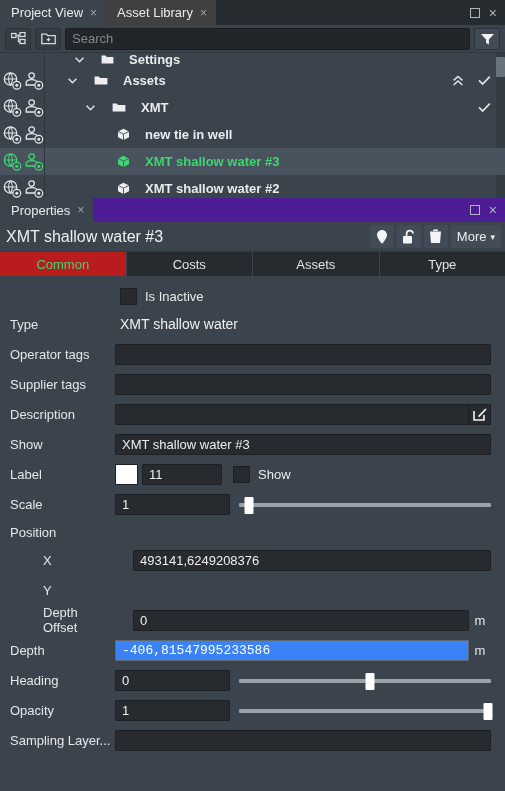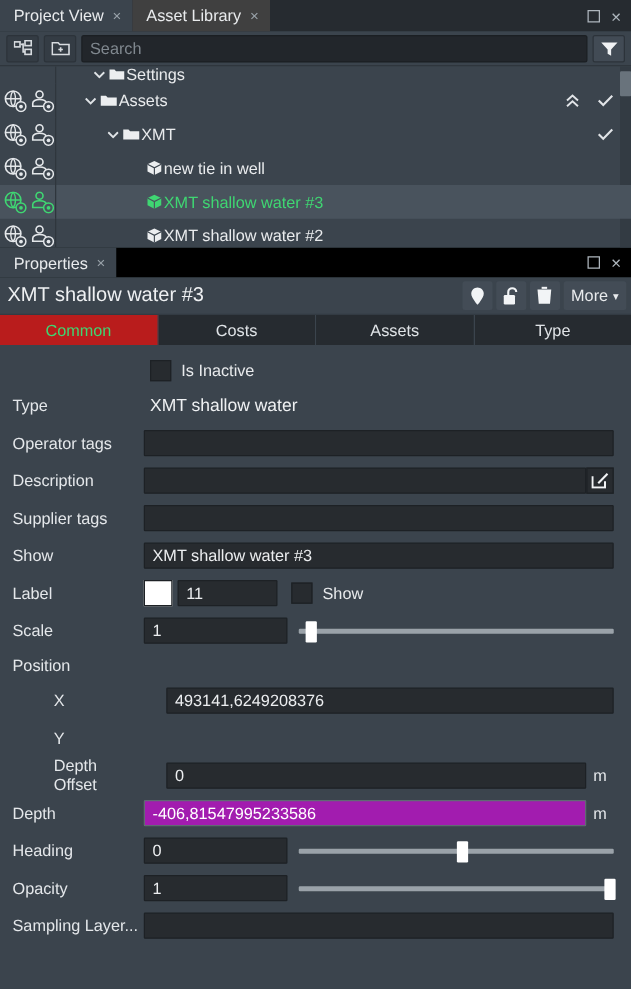--- a/index.html
+++ b/index.html
@@ -67,40 +67,40 @@
     position: relative; width: 100%;
   }
   .tree-row.selected { background: #49535d; }
   .tree-row.clipped { height: 14px; overflow: hidden; align-items: flex-end; }
   .gutter {
     width: 45px; flex: none; display: flex; align-items: center;
     gap: 3px; padding-left: 3px; height: 100%;
     border-right: 1px solid #2f363d;
   }
   .tree-label {
-    display: flex; align-items: center; gap: 1px;
-    font-size: 13px; color: #e9ebed; white-space: nowrap;
+    display: flex; align-items: center; gap: 15px;
+    font-size: 13px; color: #e9ebed; white-space: nowrap; font-weight: bold;
   }
   .tree-label.green { color: #3fd672; }
   .tw { width: 14px; display:flex; align-items:center; justify-content:center; }
   .row-right {
     margin-left: auto; display: flex; align-items: center;
     gap: 14px; padding-right: 14px;
   }
   .vscroll {
     position: absolute; right: 0; top: 4px;
     width: 9px; height: 20px; background: #69737c; border-radius: 1px;
   }
   .vscroll-track {
     position: absolute; right: 0; top: 0; bottom: 0;
     width: 9px; background: #333b43;
   }
 
   
-  .props-tabbar { height: 24px; background: #000000; display: flex; align-items: stretch; flex: none; }
+  .props-tabbar { height: 24px; background: #4c1d95; display: flex; align-items: stretch; flex: none; }
   .props-title {
     height: 30px; background: #3b444d; flex: none;
     display: flex; align-items: center; padding-left: 6px;
     font-size: 16px; color: #eef0f2;
     border-bottom: 1px solid #333b43;
   }
   .title-actions { margin-left: auto; display: flex; align-items: center; gap: 3px; padding-right: 4px; }
   .act-btn {
     width: 24px; height: 23px; background: #434c56; border-radius: 2px;
     display: flex; align-items: center; justify-content: center;
@@ -128,21 +128,21 @@
   .flab.w105 { width: 105px; }
   .flab.indent { padding-left: 33px; }
   .flab.indent2 { padding-left: 33px; }
   .fval-static { font-size: 14px; color: #eff1f3; padding-left: 5px; }
 
   .inp {
     height: 21px; background: #272b2f; border: 1px solid #1d2125;
     color: #eceef0; font-size: 13px; padding: 0 6px;
     font-family: "Liberation Sans", sans-serif; border-radius: 1px;
   }
-  .inp.readonly { background: #a21caf; border-color: #606a73; color: #ffffff; }
+  .inp.readonly { background: #3b82f6; border-color: #606a73; color: #ffffff; font-family: Liberation Mono, monospace; }
   .inp.grow { flex: 1; }
   .inp.w115 { width: 115px; }
   .inp.w80 { width: 80px; }
 
   .unit { width: 22px; text-align: center; font-size: 13px; color: #e4e7ea; flex: none; }
 
   .chk {
     width: 17px; height: 17px; background: #272b2f;
     border: 1px solid #1d2125; flex: none;
   }
@@ -474,36 +474,36 @@
       <span class="fval-static">XMT shallow water</span>
     </div>
 
 
     <div class="frow">
       <span class="flab w105">Operator tags</span>
       <input class="inp grow" type="text" value="" style="">
     </div>
 
     <div class="frow">
+      <span class="flab w105">Supplier tags</span>
+      <input class="inp grow" type="text" value="" style="">
+    </div>
+
+    <div class="frow">
       <span class="flab w105">Description</span>
       <input class="inp grow" type="text" value="" style="">
       <div class="edit-btn">
         <svg width="14" height="14" viewBox="0 0 14 14">
           <path d="M1 4 V13 H11 V8" fill="none" stroke="#f2f4f6" stroke-width="1.6"></path>
           <path d="M5 9 L12.4 1.4 L13.6 2.6 L6.2 10.2 Z" fill="#f2f4f6"></path>
         </svg>
       </div>
     </div>
 
     <div class="frow">
-      <span class="flab w105">Supplier tags</span>
-      <input class="inp grow" type="text" value="" style="">
-    </div>
-
-    <div class="frow">
       <span class="flab w105">Show</span>
       <input class="inp grow" type="text" value="XMT shallow water #3" style="">
     </div>
 
     <div class="frow">
       <span class="flab w105">Label</span>
       <div class="swatch-white"></div>
       <input class="inp w80" style="margin-left: 4px;" type="text" value="11">
       <div class="chk" style="margin-left:11px;"></div>
       <span style="margin-left:8px;">Show</span>

